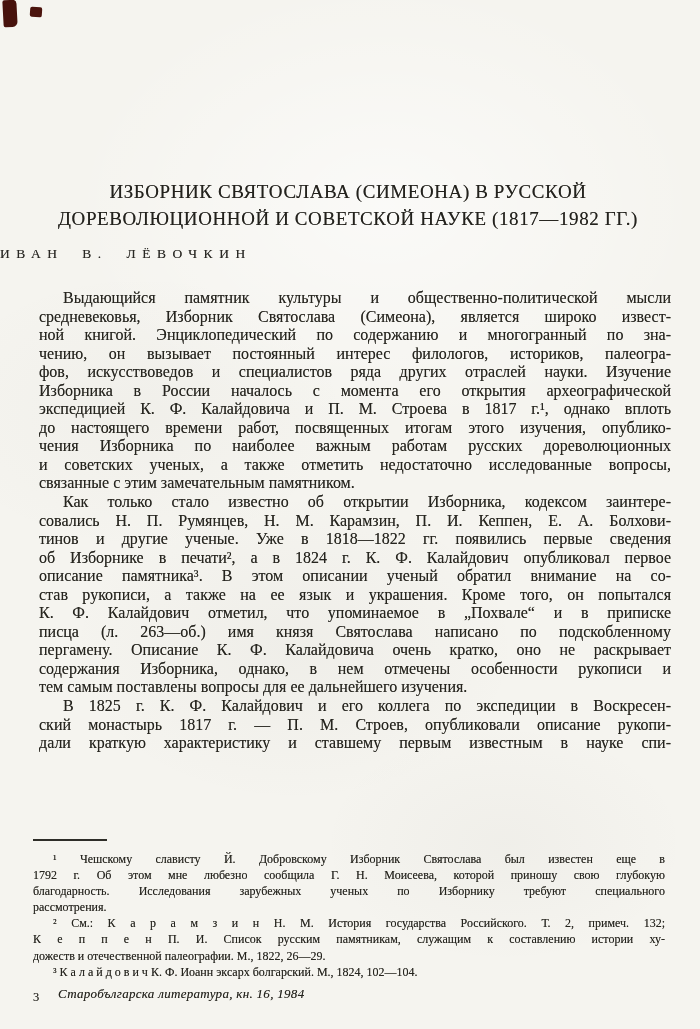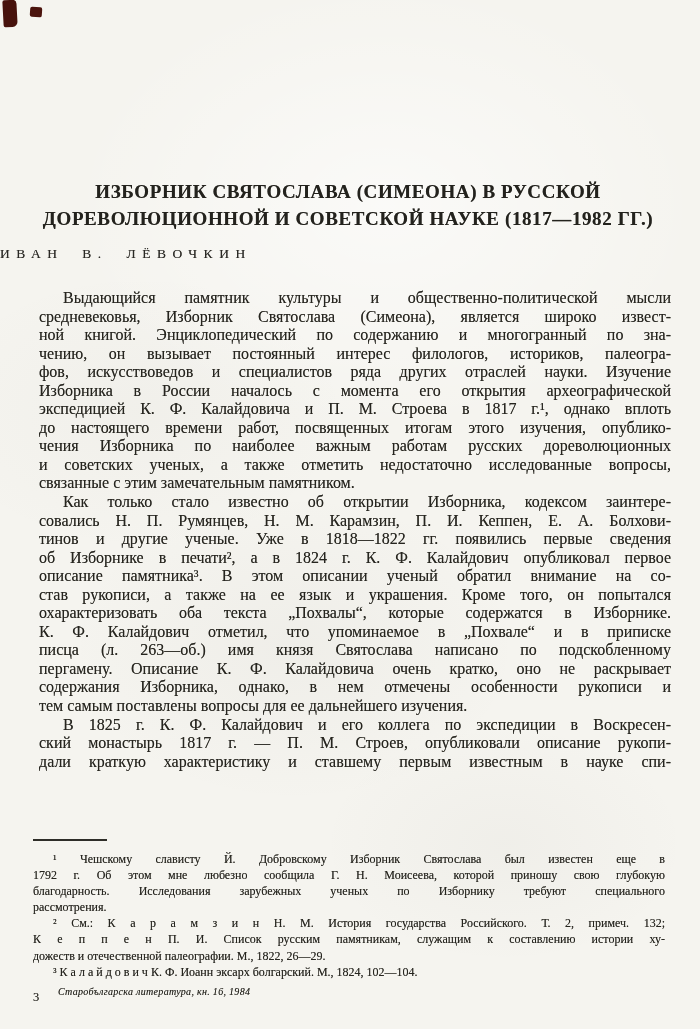--- a/index.html
+++ b/index.html
@@ -11,37 +11,37 @@
       radial-gradient(ellipse 320px 220px at 42% 63%, rgba(110,105,95,0.045), transparent 70%),
       radial-gradient(ellipse 260px 170px at 72% 82%, rgba(110,105,95,0.04), transparent 70%),
       radial-gradient(ellipse 300px 200px at 20% 40%, rgba(110,105,95,0.03), transparent 70%),
       radial-gradient(ellipse 420px 300px at 55% 20%, rgba(255,255,255,0.55), transparent 75%);
     color:#25241f;
     text-shadow:0 0 0.4px rgba(42,40,35,0.55);
   }
   .mark1{position:absolute;top:0;left:3px;width:14px;height:27px;background:#47120c;border-radius:2px 4px 5px 2px;transform:rotate(-3deg);}
   .mark2{position:absolute;top:7px;left:30px;width:12px;height:10px;background:#4b140d;border-radius:2px;transform:rotate(4deg);}
   .title{position:absolute;top:178px;left:28px;width:640px;text-align:center;
-         font-size:19px;line-height:27px;letter-spacing:0.6px;color:#23221d;font-weight:700;}
+         font-size:19px;line-height:27px;letter-spacing:0.6px;color:#23221d;font-weight:400;}
   .author{position:absolute;top:246px;left:0;width:700px;text-align:left;
           font-size:13.5px;letter-spacing:6.5px;word-spacing:9px;color:#2a2925;}
   .body-text{position:absolute;top:289px;left:33px;width:632px;font-size:16px;color:#26251f;margin-left:6px;}
   .line{height:18.55px;line-height:18.55px;text-align:justify;text-align-last:justify;
         text-justify:inter-word;overflow:hidden;white-space:nowrap;}
   .line.first{text-indent:24px;}
   .line.last{text-align-last:left;}
   .fn-rule{position:absolute;top:839px;left:33px;width:74px;height:2px;background:#2e2d28;}
   .footnotes{position:absolute;top:851px;left:33px;width:632px;font-size:12px;color:#26251f;}
   .fline{height:16.1px;line-height:16.1px;text-align:justify;text-align-last:justify;
          text-justify:inter-word;overflow:hidden;white-space:nowrap;}
   .fline.first{text-indent:20px;}
   .fline.last{text-align-last:left;}
   .footer{position:absolute;top:985px;left:33px;width:632px;height:26px;}
   .sig{position:absolute;left:0;top:5px;font-size:12.5px;color:#2a2925;}
-  .journal{position:absolute;left:25px;top:1px;font-style:italic;font-size:10px;letter-spacing:0.3px;color:#26251f;}
+  .journal{position:absolute;left:25px;top:1px;font-style:italic;font-size:13px;letter-spacing:0.3px;color:#26251f;}
   .pagenum{position:absolute;right:26px;top:0;font-size:15px;color:#26251f;margin-top:46px;}
 </style>
 </head>
 <body>
 
 <div class="page">
   <div class="mark1"></div>
   <div class="mark2"></div>
 
   <div class="title">
@@ -62,21 +62,20 @@
       <div class="line">до настоящего времени работ, посвященных итогам этого изучения, опублико-</div>
       <div class="line">чения Изборника по наиболее важным работам русских дореволюционных</div>
       <div class="line">и советских ученых, а также отметить недостаточно исследованные вопросы,</div>
       <div class="line last">связанные с этим замечательным памятником.</div>
       <div class="line first">Как только стало известно об открытии Изборника, кодексом заинтере-</div>
       <div class="line">совались Н. П. Румянцев, Н. М. Карамзин, П. И. Кеппен, Е. А. Болхови-</div>
       <div class="line">тинов и другие ученые. Уже в 1818—1822 гг. появились первые сведения</div>
       <div class="line">об Изборнике в печати², а в 1824 г. К. Ф. Калайдович опубликовал первое</div>
       <div class="line">описание памятника³. В этом описании ученый обратил внимание на со-</div>
       <div class="line">став рукописи, а также на ее язык и украшения. Кроме того, он попытался</div>
-      <div class="line">охарактеризовать оба текста „Похвалы“, которые содержатся в Изборнике.</div>
       <div class="line">К. Ф. Калайдович отметил, что упоминаемое в „Похвале“ и в приписке</div>
       <div class="line">писца (л. 263—об.) имя князя Святослава написано по подскобленному</div>
       <div class="line">пергамену. Описание К. Ф. Калайдовича очень кратко, оно не раскрывает</div>
       <div class="line">содержания Изборника, однако, в нем отмечены особенности рукописи и</div>
       <div class="line last">тем самым поставлены вопросы для ее дальнейшего изучения.</div>
       <div class="line first">В 1825 г. К. Ф. Калайдович и его коллега по экспедиции в Воскресен-</div>
       <div class="line">ский монастырь 1817 г. — П. М. Строев, опубликовали описание рукопи-</div>
       <div class="line">дали краткую характеристику и ставшему первым известным в науке спи-</div>
     </div>
 

